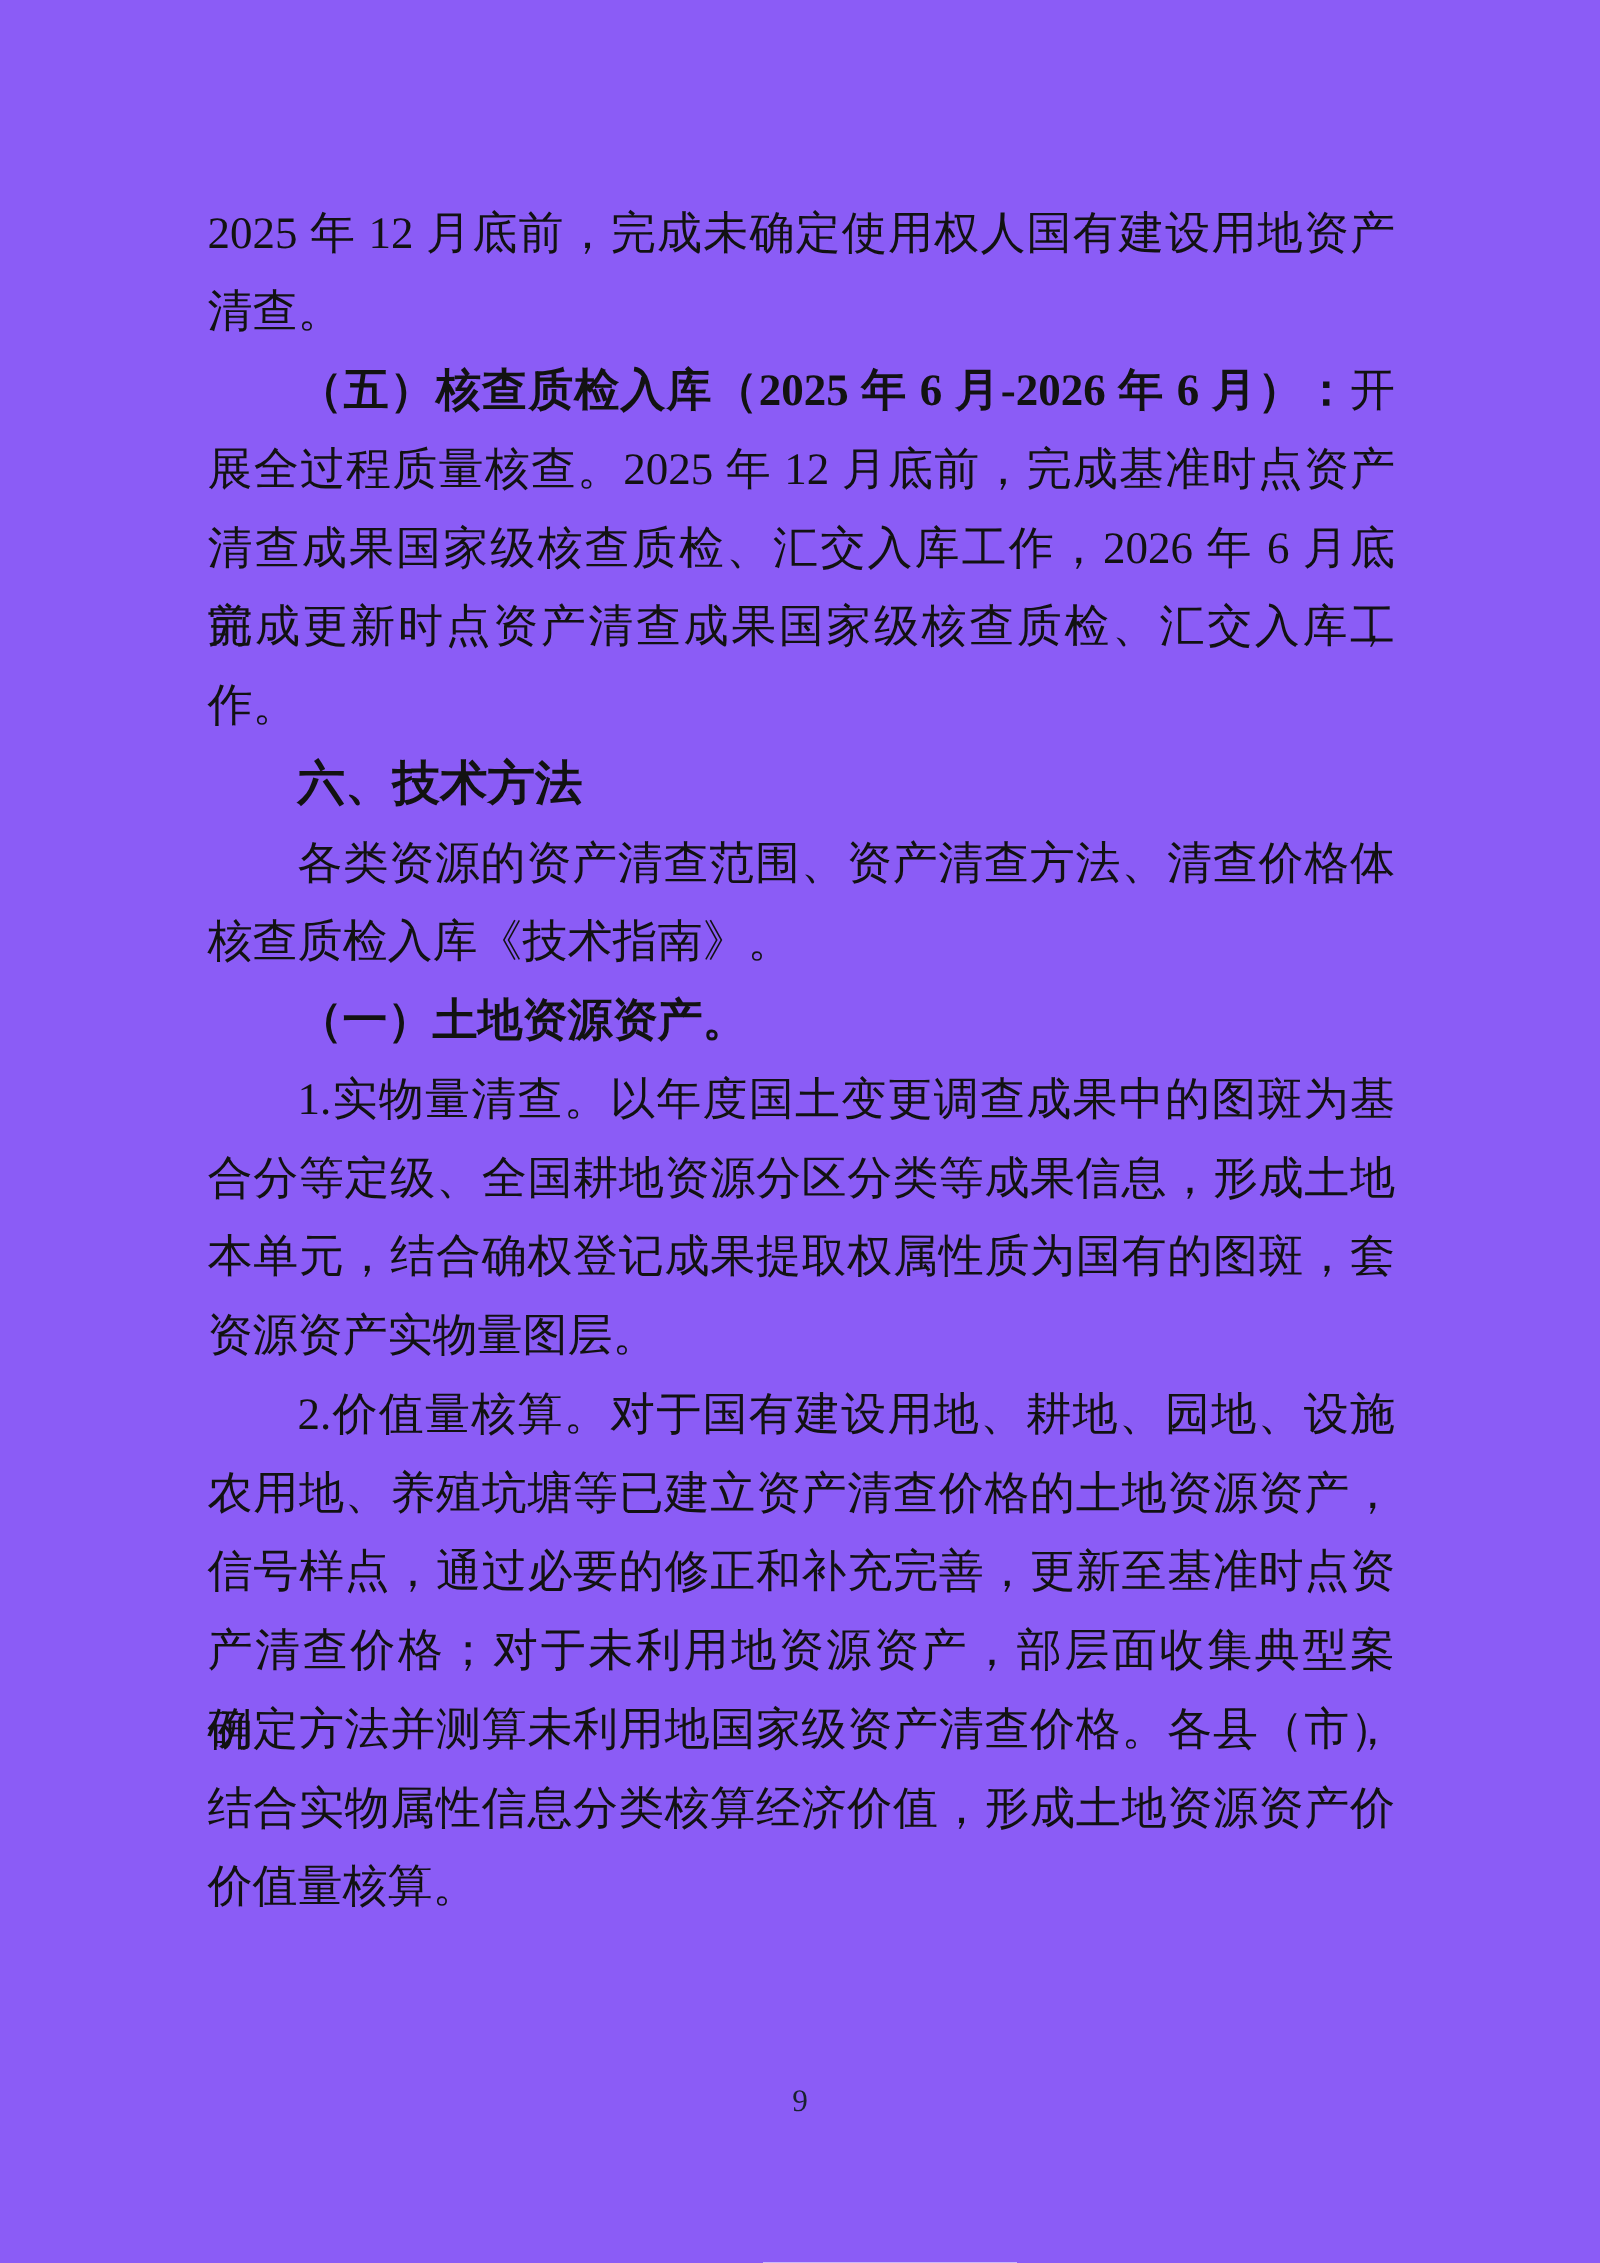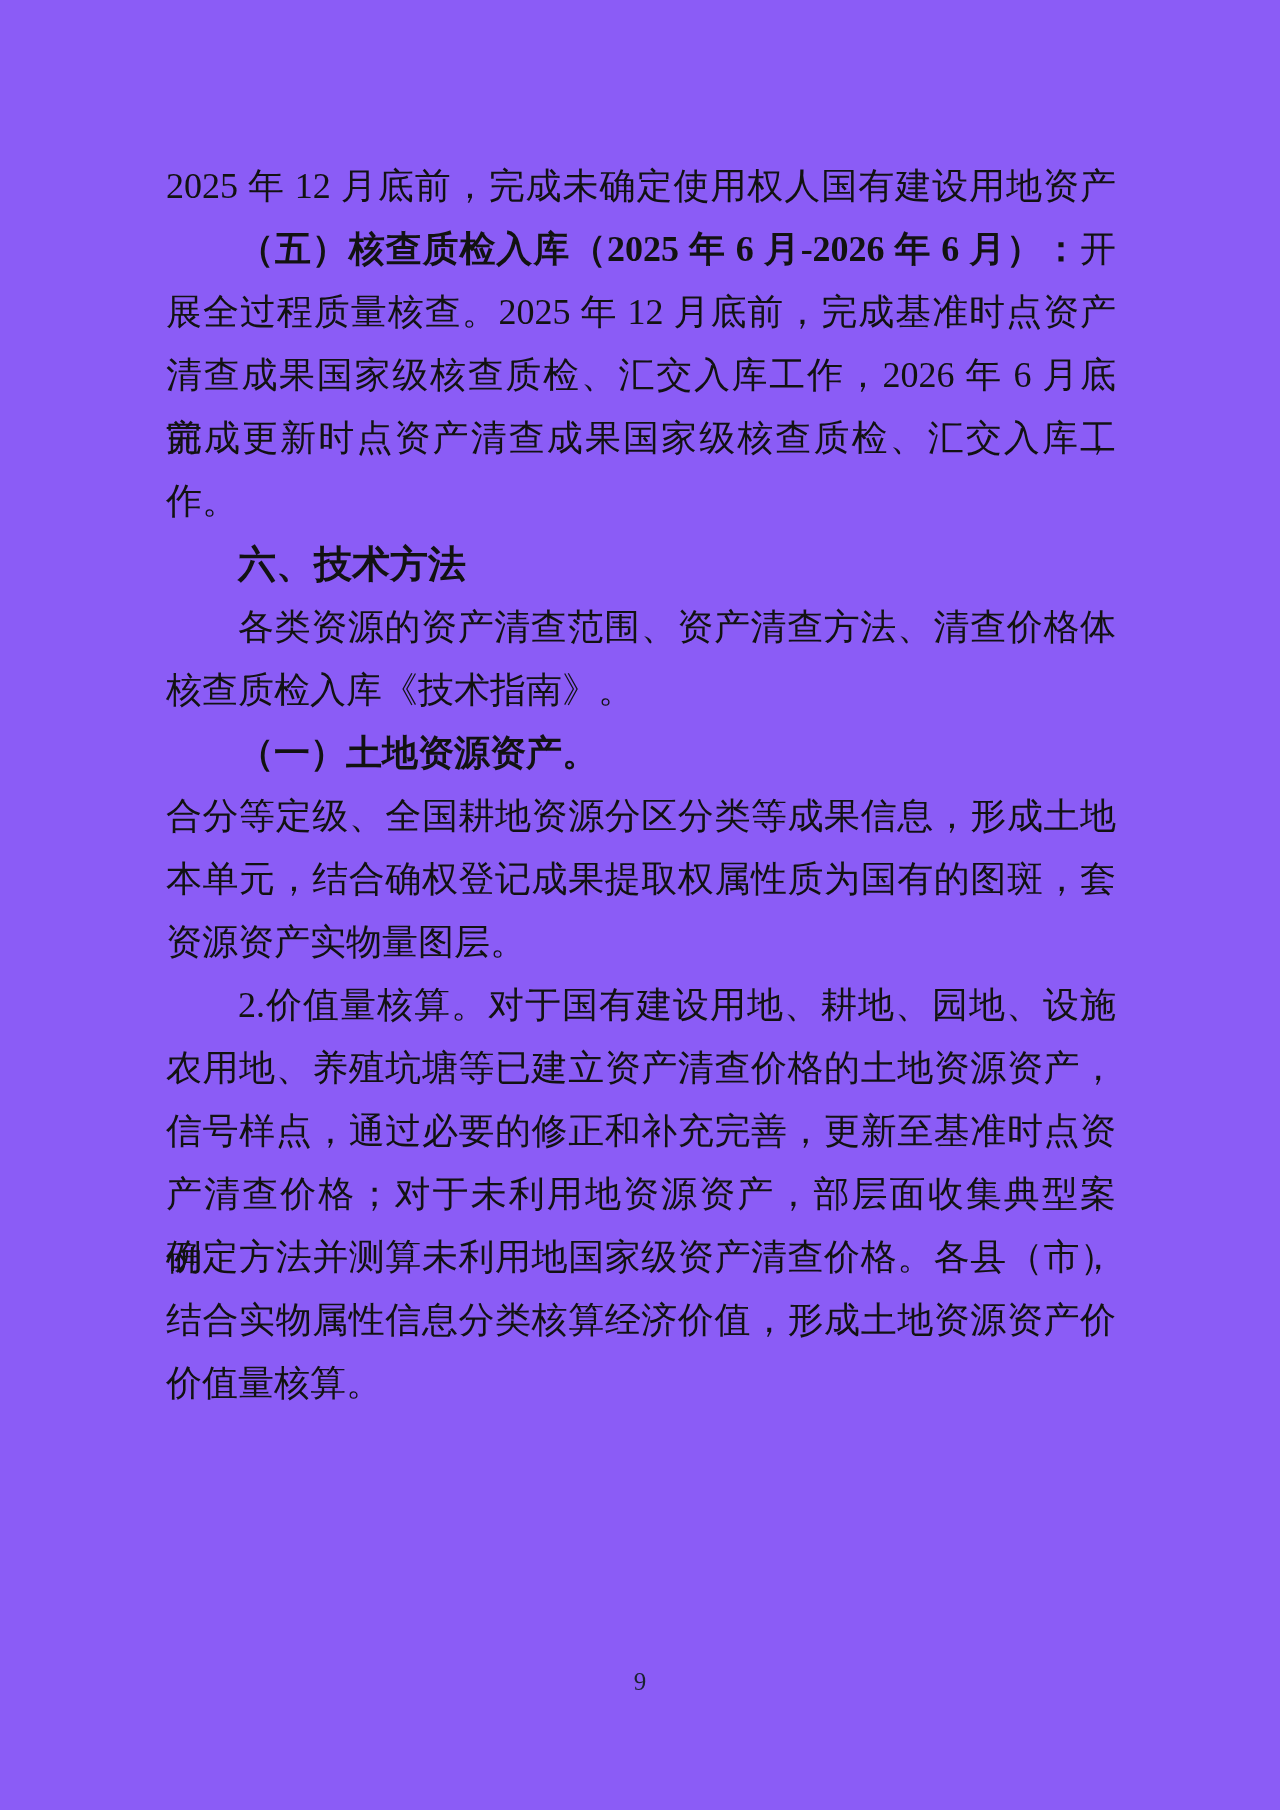--- a/index.html
+++ b/index.html
@@ -60,29 +60,31 @@
     color: #1a2230;
     font-family: "Liberation Serif", "DejaVu Serif", serif;
   }
 </style>
 </head>
 <body>
 
 <div class="page">
   <div class="content" id="lines-container">
       <div class="line justify"><span>2025 年 12 月底前，完成未确定使用权人国有建设用地资产</span></div>
+      <div class="line"><span>清查。</span></div>
       <div class="line justify indent"><span class="bold">（五）核查质检入库（2025 年 6 月-2026 年 6 月）：</span><span>开</span></div>
       <div class="line justify"><span>展全过程质量核查。2025 年 12 月底前，完成基准时点资产</span></div>
       <div class="line justify"><span>清查成果国家级核查质检、汇交入库工作，2026 年 6 月底前，</span></div>
       <div class="line justify"><span>完成更新时点资产清查成果国家级核查质检、汇交入库工</span></div>
       <div class="line"><span>作。</span></div>
       <div class="line indent hei"><span class="bold">六、技术方法</span></div>
       <div class="line justify indent"><span>各类资源的资产清查范围、资产清查方法、清查价格体</span></div>
       <div class="line"><span>核查质检入库《技术指南》。</span></div>
       <div class="line indent kai-bold"><span class="bold">（一）土地资源资产。</span></div>
+      <div class="line justify indent"><span>1.实物量清查。以年度国土变更调查成果中的图斑为基</span></div>
       <div class="line justify"><span>合分等定级、全国耕地资源分区分类等成果信息，形成土地</span></div>
       <div class="line justify"><span>本单元，结合确权登记成果提取权属性质为国有的图斑，套</span></div>
       <div class="line"><span>资源资产实物量图层。</span></div>
       <div class="line justify indent"><span>2.价值量核算。对于国有建设用地、耕地、园地、设施</span></div>
       <div class="line justify"><span>农用地、养殖坑塘等已建立资产清查价格的土地资源资产，</span></div>
       <div class="line justify"><span>信号样点，通过必要的修正和补充完善，更新至基准时点资</span></div>
       <div class="line justify"><span>产清查价格；对于未利用地资源资产，部层面收集典型案例，</span></div>
       <div class="line justify"><span>确定方法并测算未利用地国家级资产清查价格。各县（市）</span></div>
       <div class="line justify"><span>结合实物属性信息分类核算经济价值，形成土地资源资产价</span></div>
       <div class="line"><span>价值量核算。</span></div>

